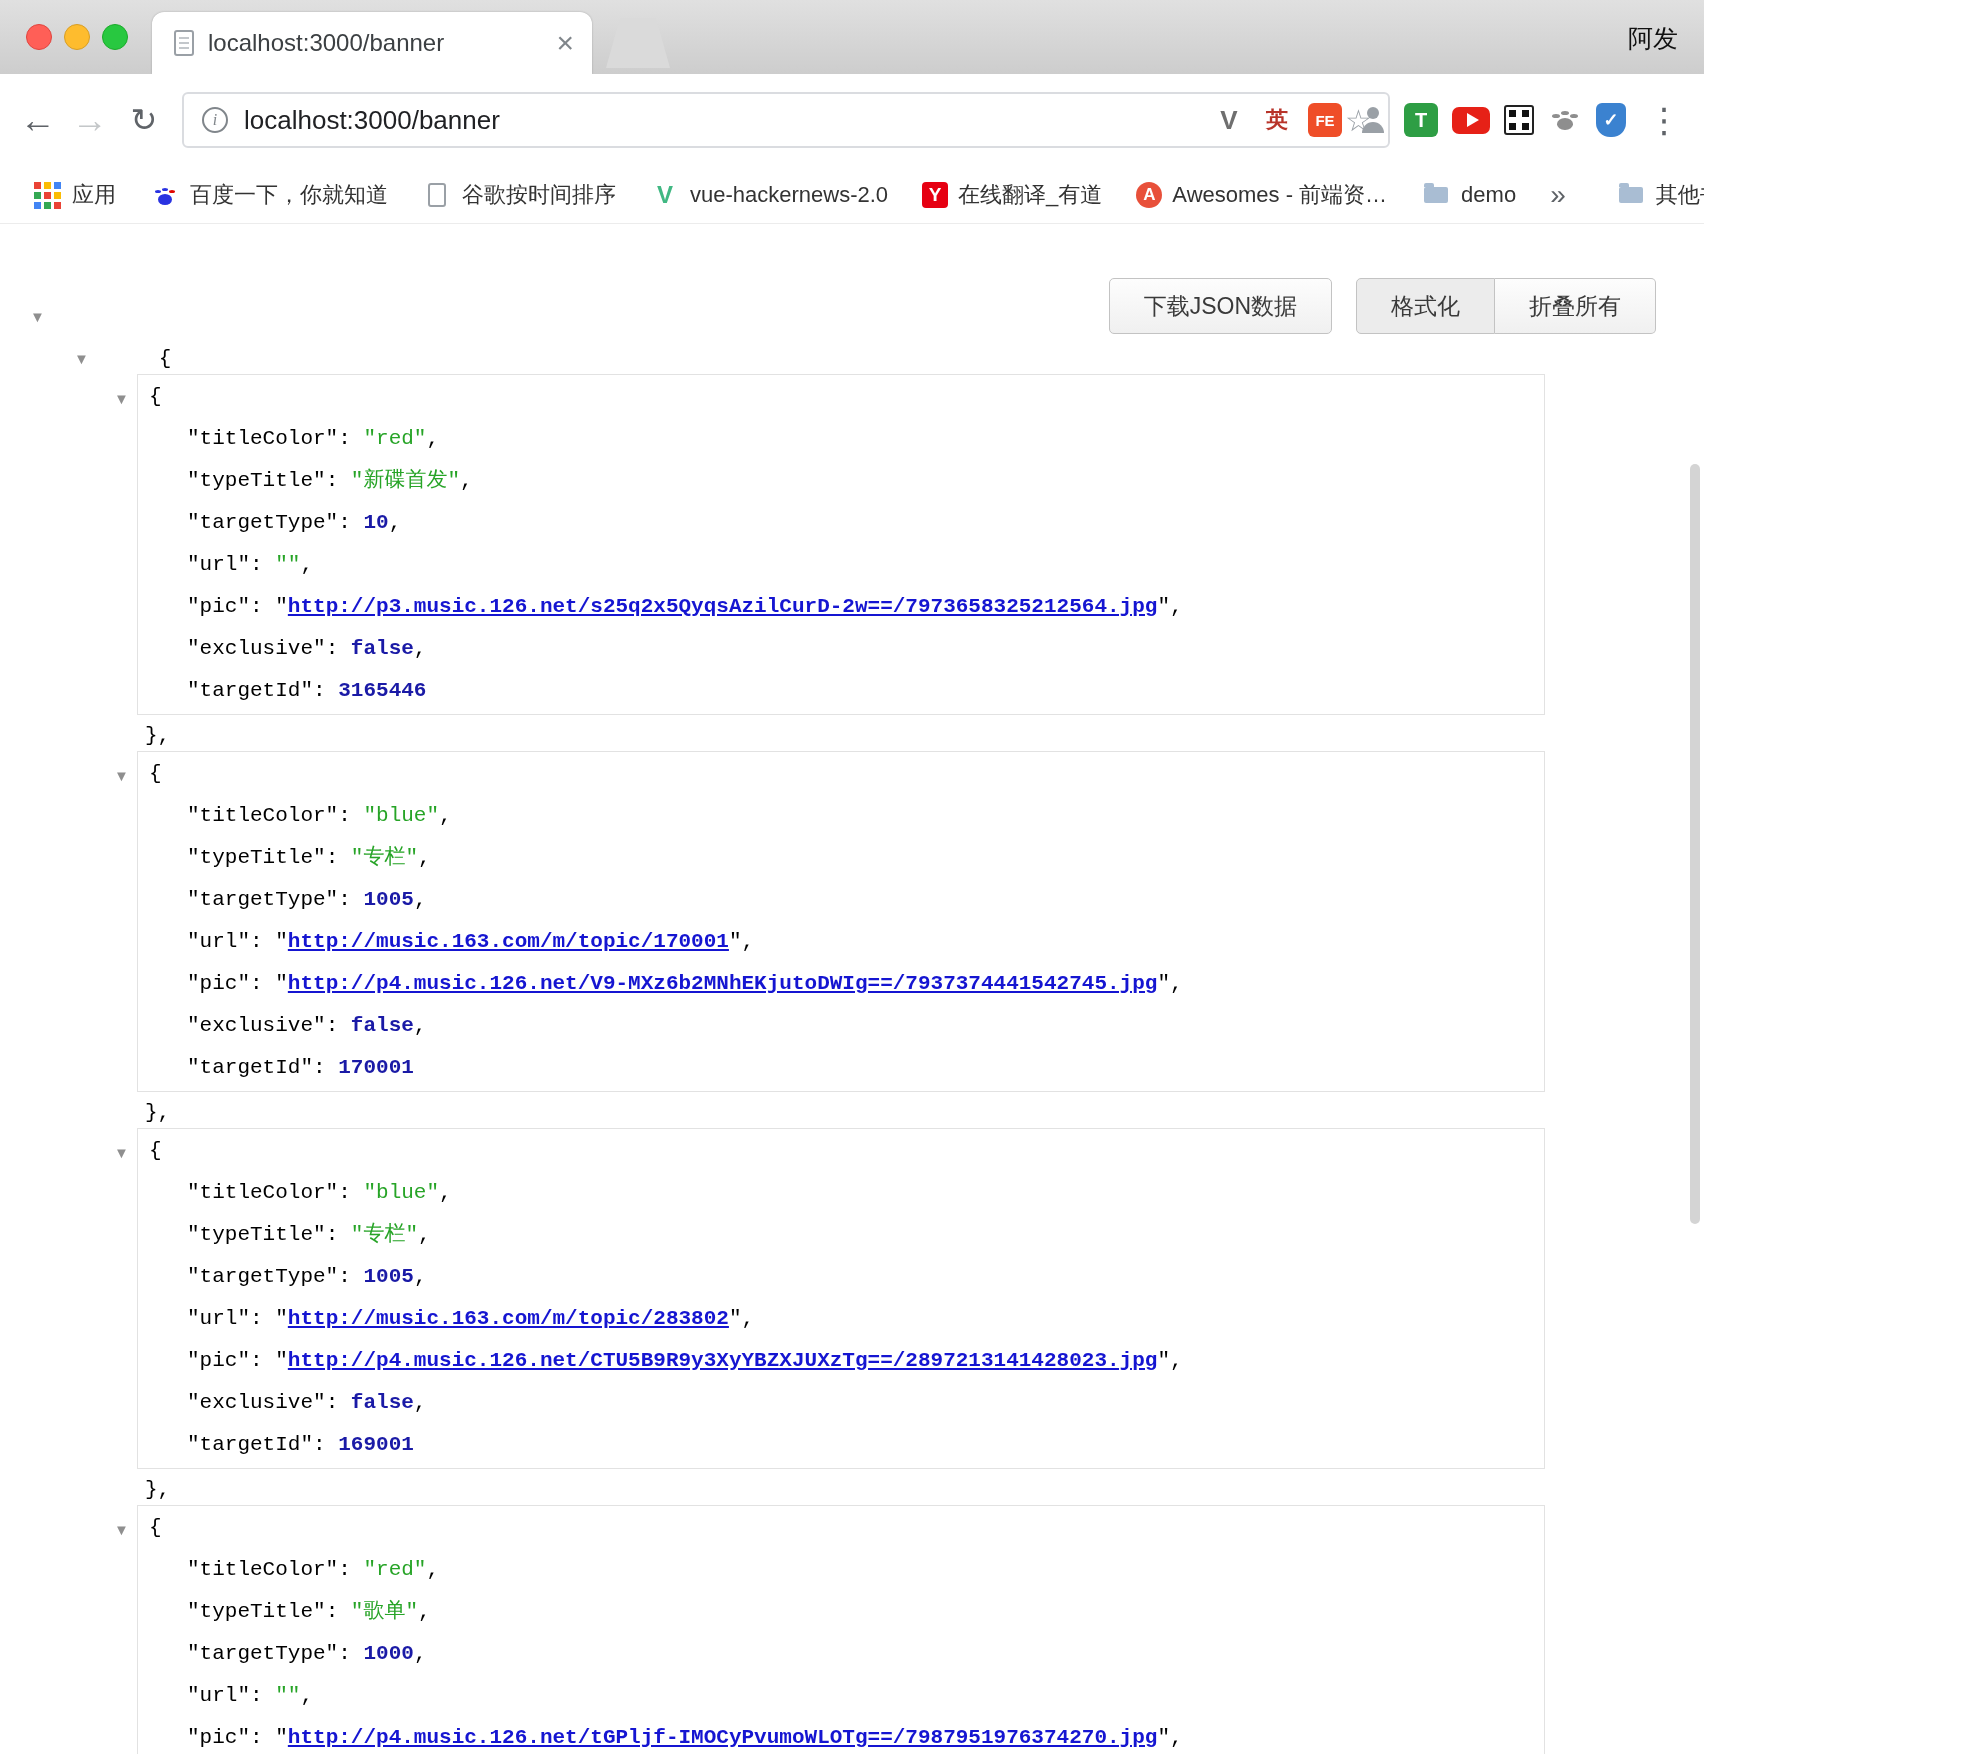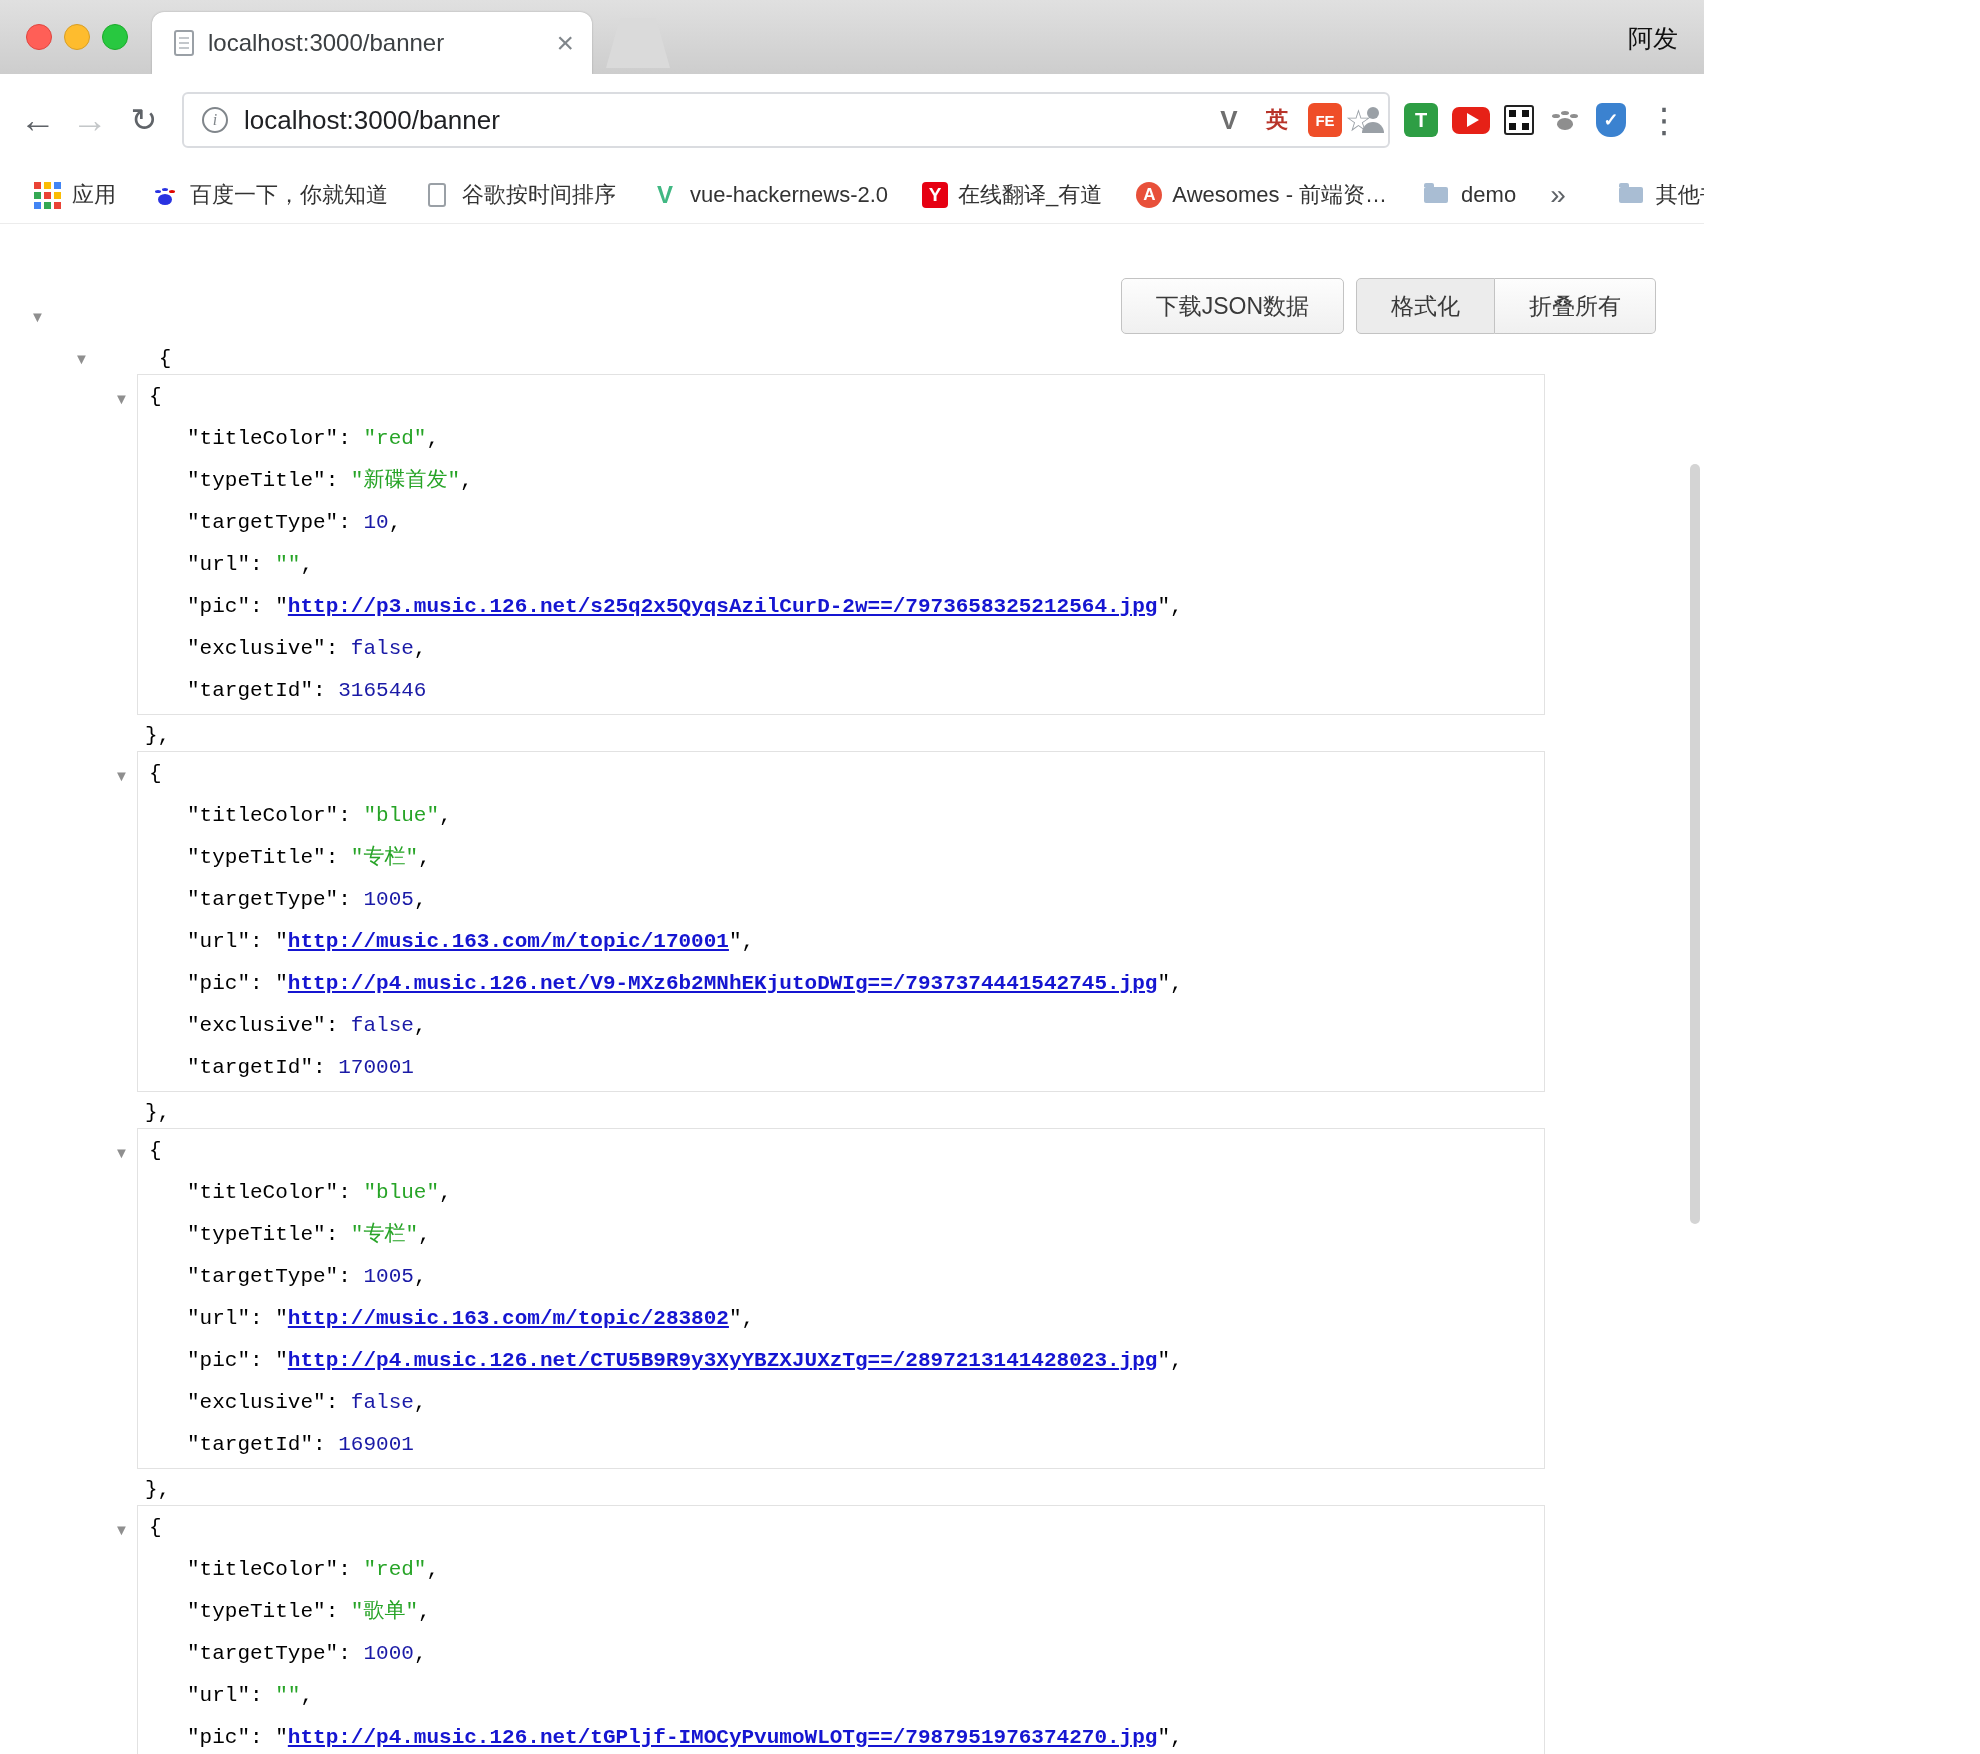--- a/index.html
+++ b/index.html
@@ -90,21 +90,21 @@
   .fav-folder i{ display:block; width:24px; height:16px; background:#a9bdd3; border-radius:2px; position:relative; }
   .fav-folder i::before{ content:""; position:absolute; top:-4px; left:0; width:10px; height:4px;
     background:#a9bdd3; border-radius:2px 2px 0 0; }
   .bm-spacer{ flex:1; }
   .chevron{ font-size:28px; color:#5f6368; margin-right:26px; }
   .bm-divider{ width:1px; height:30px; background:#d6d6d6; margin-right:24px; }
   .bm.other{ margin-right:0; }
 
   
   .content{ position:absolute; left:0; top:224px; width:100%; height:1530px; background:#fff; }
-  .toolbar-row{ position:absolute; top:54px; right:48px; display:flex; gap:12px; }
+  .toolbar-row{ position:absolute; top:54px; right:48px; display:flex; gap:24px; }
   .btn{ height:56px; border:1px solid #c3c3c3; border-radius:5px;
     background:linear-gradient(#fdfdfd,#f0f0f0); font-size:23px; color:#3a3a3a;
     padding:0 34px; font-family:"Liberation Sans", sans-serif; }
   .btn-group{ display:flex; }
   .btn-group .btn{ border-radius:0; border-left-width:0; }
   .btn-group .btn:first-child{ border-radius:5px 0 0 5px; border-left-width:1px; }
   .btn-group .btn:last-child{ border-radius:0 5px 5px 0;text-align:center; }
   .btn.seg-active{ background:#ececec; }
 
   
@@ -118,21 +118,21 @@
   .banners-line{ padding-left:103px; }
   .tri-banners{ left:74px; }
   .obj-row{ position:relative; margin-top:-6px; }
   .obj-tri{ left:114px; top:4px; }
   .obj-box{ margin-left:137px; width:1408px; border:1px solid #e2e2e2; padding:1px 0 2px; background:#fff; }
   .open-line{ padding-left:11px; }
   .field-line{ padding-left:49px; }
   .close-line{ padding-left:145px; }
   .key{ color:var(--c-key); }
   .str{ color:var(--c-str); }
-  .num{ color:var(--c-num); font-weight:normal; }
+  .num{ color:var(--c-num); font-weight:bold; }
   .lnk{ color:var(--c-link); font-weight:bold; text-decoration:underline; cursor:pointer; }
   .punc{ color:#000; }
 
   .scroll-thumb{ position:absolute; right:4px; top:240px; width:10px; height:760px;
     background:#c9c9c9; border-radius:6px; opacity:.8; }
 </style>
 </head>
 <body>
 
 <div class="window">

